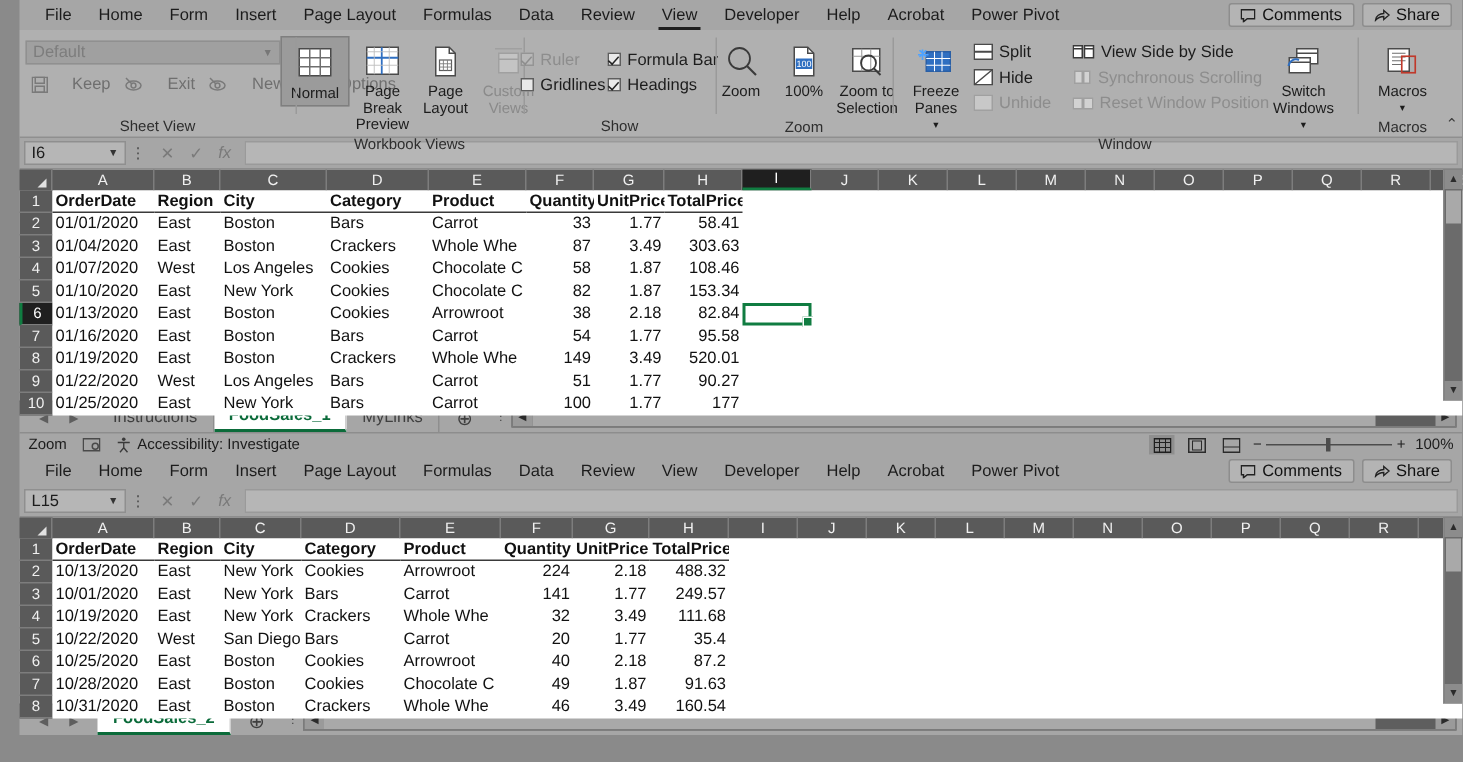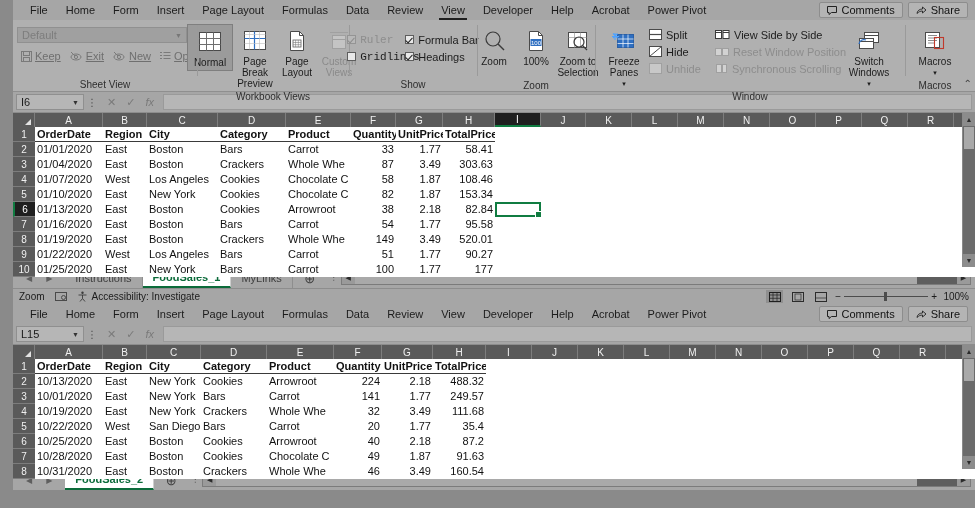--- a/index.html
+++ b/index.html
@@ -89,22 +89,22 @@
   .cbx.dimbox::after { border-color:#8d8d8d; }
 
   .sv-combo {
     width:170px; height:16px; background:#a0a0a0;
     border:1px solid #909090; color:#7d7d7d; font-size:11px;
     display:flex; align-items:center; padding:0 4px;
   }
   .sv-combo .arr { margin-left:auto; font-size:7px; color:#777; }
   .sv-row { display:flex; gap:1px; margin-top:4px; }
   .sv-item {
-    display:flex; align-items:center; gap:3px;
-    font-size:11px; color:#6f6f6f; padding:1px 4px; white-space:nowrap;text-decoration:underline;
+    display:flex; align-items:center; gap:16px;
+    font-size:11px; color:#6f6f6f; padding:1px 4px; white-space:nowrap;
   }
 
   .collapse-arrow {
     position:absolute; right:3px; bottom:2px;
     font-size:10px; color:#3b3b3b;
   }
 
   
   .fbar {
     height:21px; background:#a6a6a6;
@@ -370,21 +370,21 @@
           </span>
           <span>Custom Views</span>
         </div>
       </div>
       <div class="rgroup-label">Workbook Views</div>
     </div>
 
     <div class="rgroup" style="width:128px;">
       <div class="rgroup-body" style="flex-direction:column; align-items:flex-start; padding-top:8px;">
         <div style="display:flex;">
-          <div style="width:58px;font-family:Liberation Mono, monospace;">
+          <div style="width:58px;">
             <div class="smallrow dim">
               <span class="cbx on dimbox"></span>
               <span>Ruler</span>
             </div>
             <div class="smallrow">
               <span class="cbx"></span>
               <span>Gridlines</span>
             </div>
           </div>
           <div>
@@ -488,35 +488,35 @@
               <svg width="15" height="11" viewBox="0 0 15 11">
                   <rect x="0.5" y="1.5" width="6" height="8" fill="#fff" stroke="#3a3a3a"></rect>
                   <rect x="8" y="1.5" width="6" height="8" fill="#fff" stroke="#3a3a3a"></rect>
                   <path d="M0.5 3.5h6M8 3.5h6" stroke="#3a3a3a"></path>
                 </svg>
             </span>
             <span>View Side by Side</span>
           </div>
           <div class="smallrow dim">
             <span>
+              <svg width="13" height="11" viewBox="0 0 13 11">
+                  <rect x="1.5" y="1.5" width="5" height="8" fill="#d2d2d2" stroke="#a0a0a0"></rect>
+                  <rect x="7.5" y="1.5" width="4" height="8" fill="#d2d2d2" stroke="#a0a0a0"></rect>
+                </svg>
+            </span>
+            <span>Synchronous Scrolling</span>
+          </div>
+          <div class="smallrow dim">
+            <span>
               <svg width="14" height="11" viewBox="0 0 14 11">
                   <rect x="0.5" y="2.5" width="6" height="7" fill="#d2d2d2" stroke="#a0a0a0"></rect>
                   <rect x="7.5" y="2.5" width="6" height="7" fill="#d2d2d2" stroke="#a0a0a0"></rect>
                 </svg>
             </span>
             <span>Reset Window Position</span>
-          </div>
-          <div class="smallrow dim">
-            <span>
-              <svg width="13" height="11" viewBox="0 0 13 11">
-                  <rect x="1.5" y="1.5" width="5" height="8" fill="#d2d2d2" stroke="#a0a0a0"></rect>
-                  <rect x="7.5" y="1.5" width="4" height="8" fill="#d2d2d2" stroke="#a0a0a0"></rect>
-                </svg>
-            </span>
-            <span>Synchronous Scrolling</span>
           </div>
         </div>
 
         <div class="bigbtn w54">
           <span class="ic">
             <svg width="26" height="22" viewBox="0 0 26 22">
                 <rect x="8.5" y="2.5" width="14" height="10" fill="#fff" stroke="#4a4a4a"></rect>
                 <path d="M8.5 5.5h14" stroke="#4a4a4a"></path>
                 <rect x="3.5" y="8.5" width="14" height="10" fill="#fff" stroke="#4a4a4a"></rect>
                 <path d="M3.5 11.5h14" stroke="#4a4a4a"></path>

